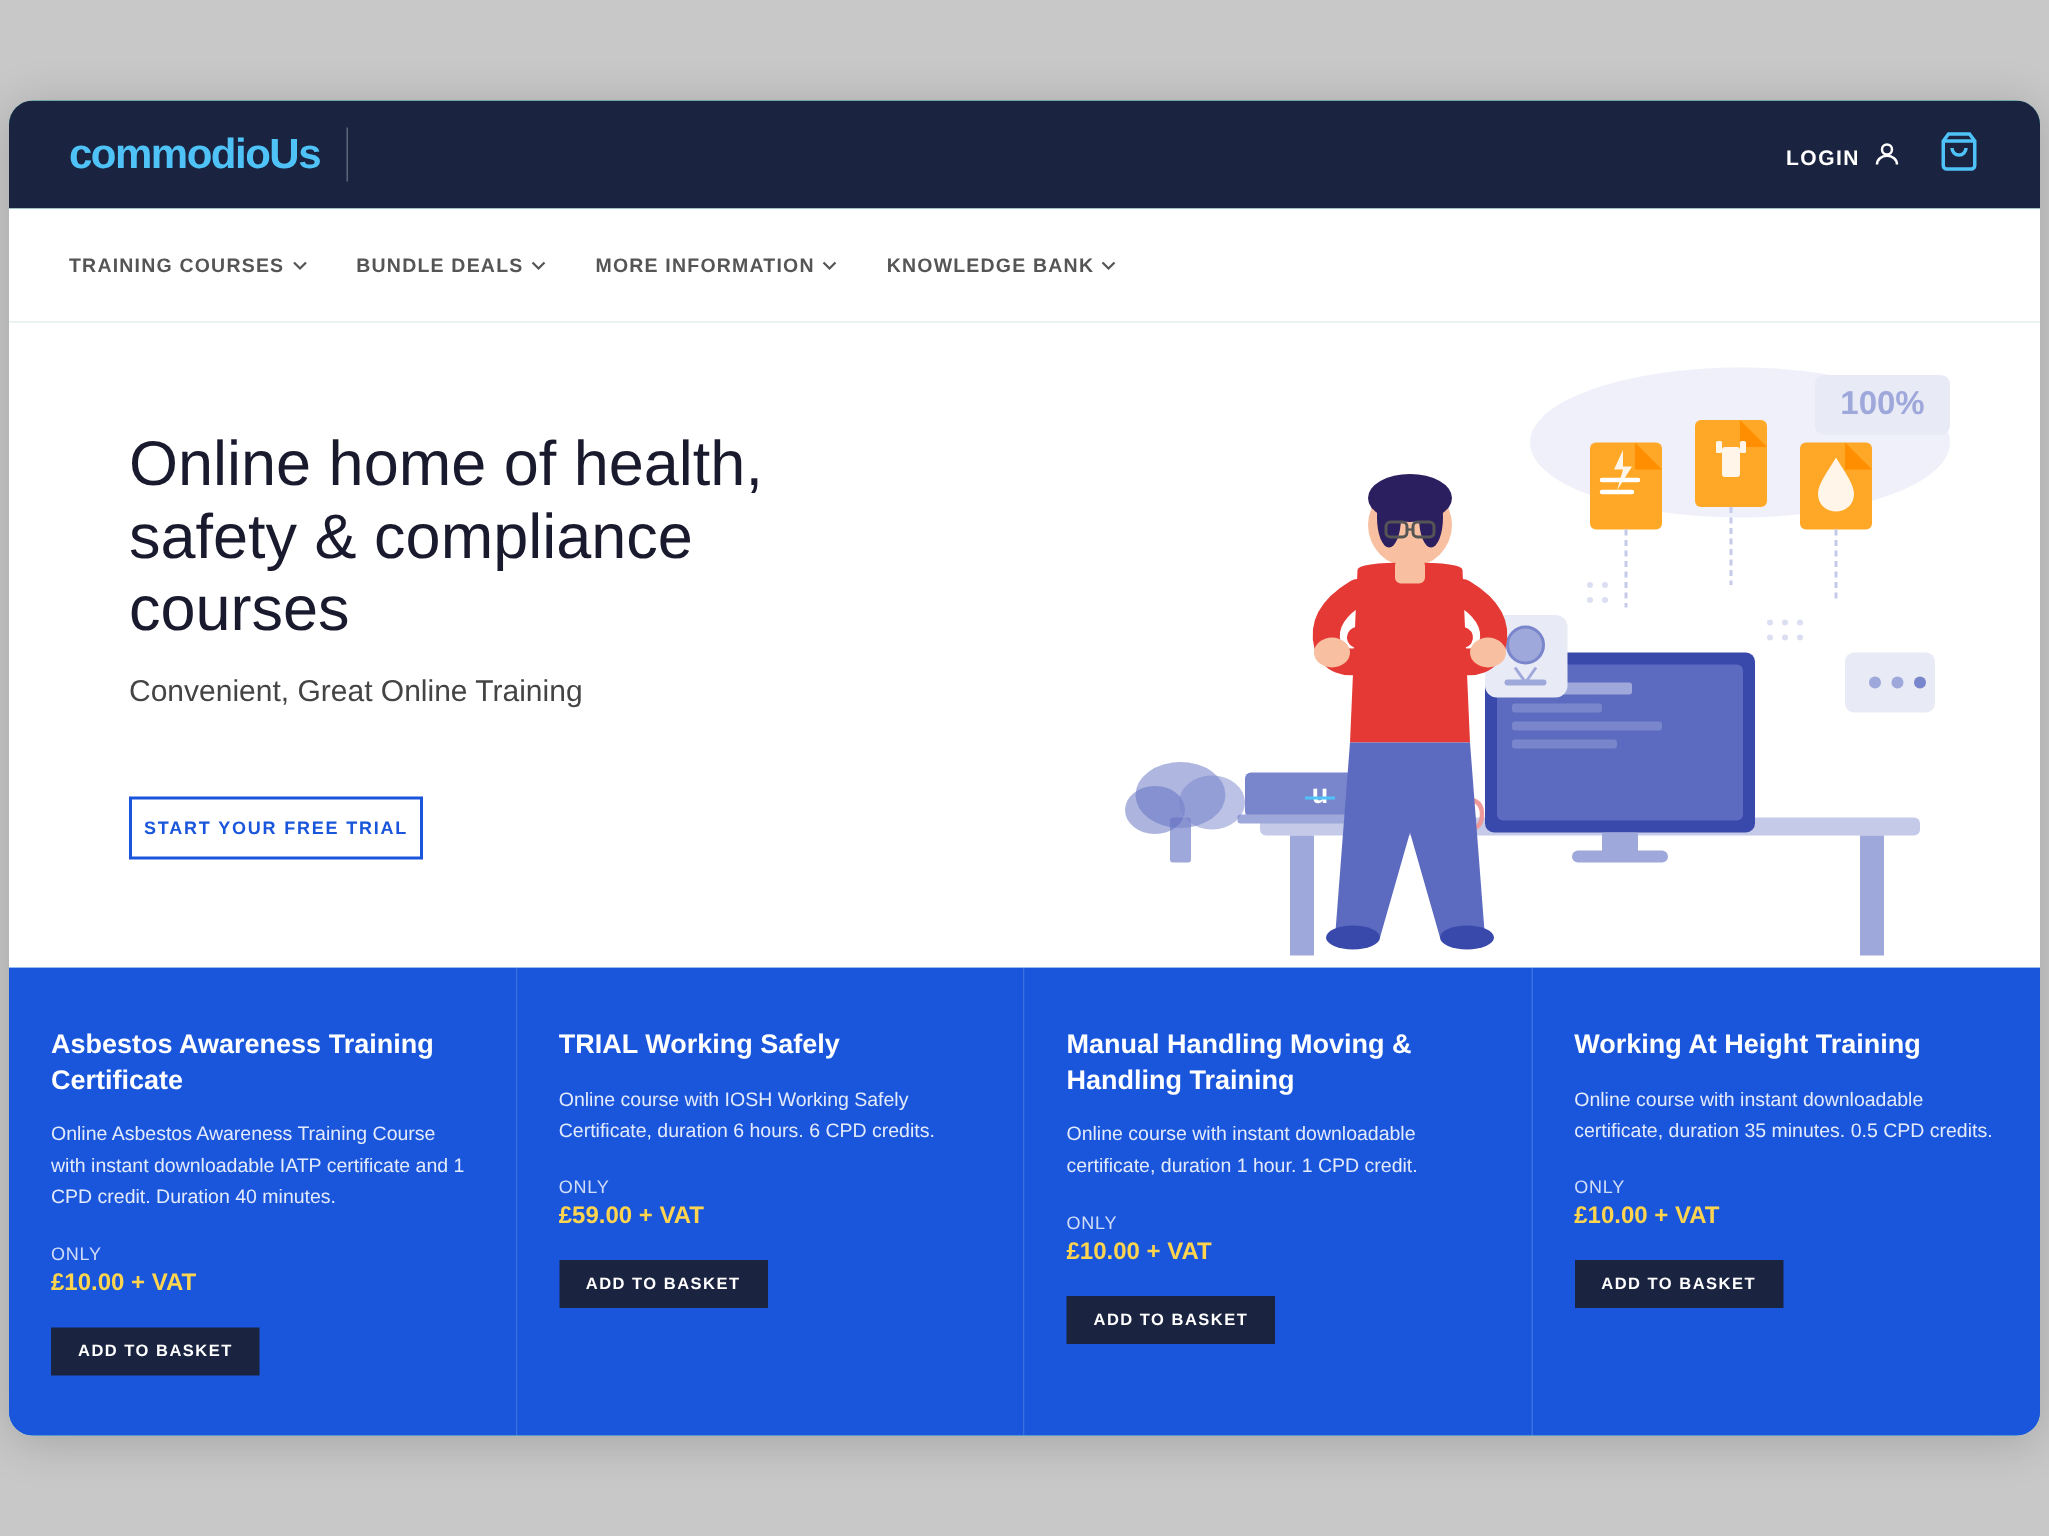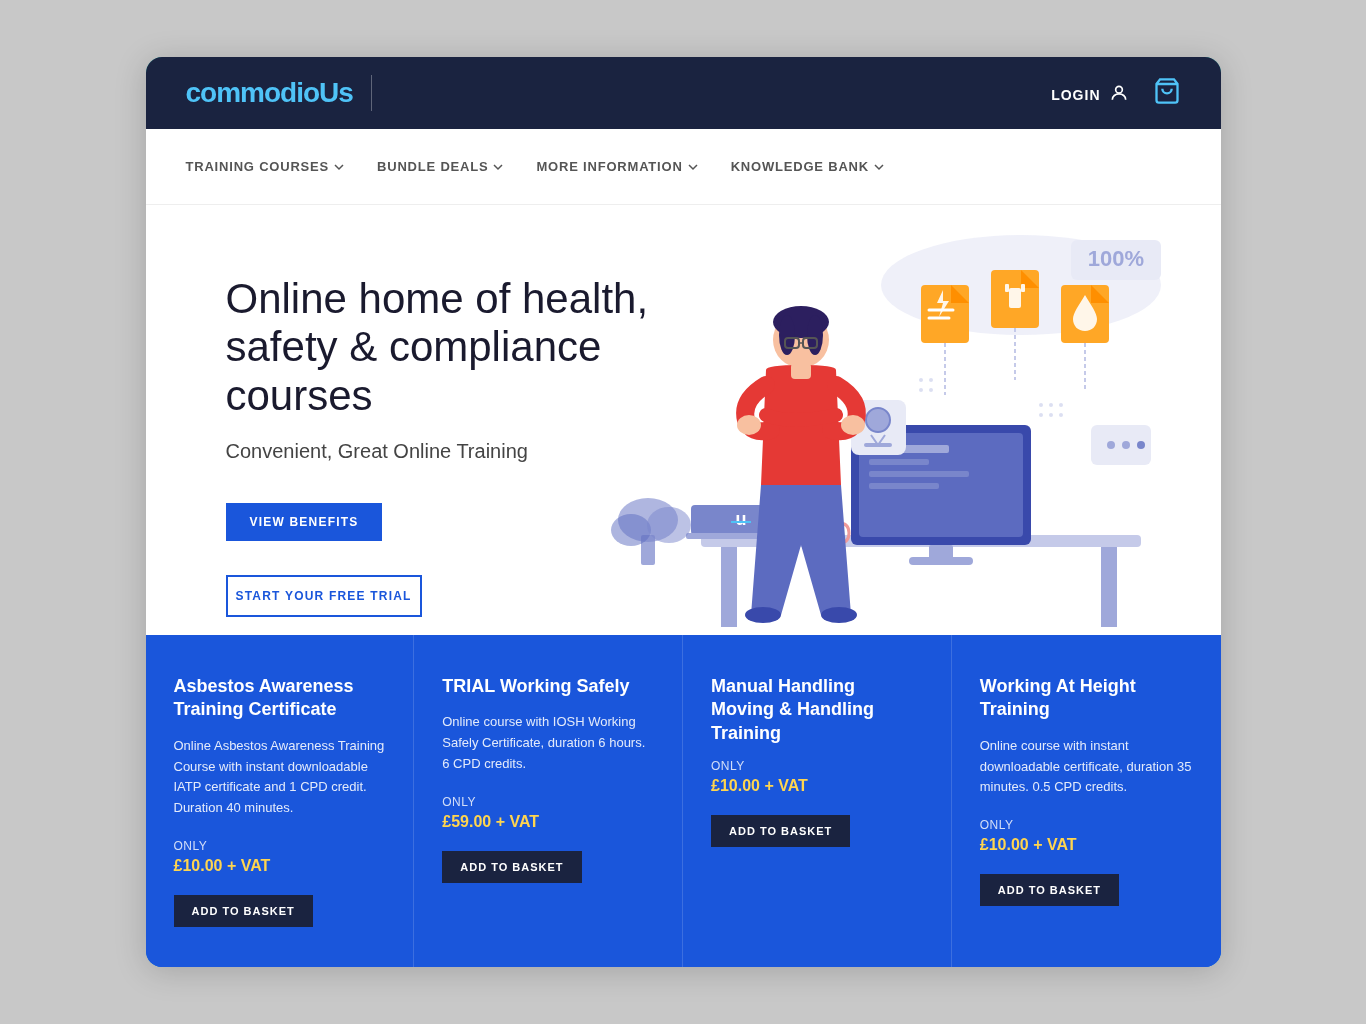--- a/index.html
+++ b/index.html
@@ -5,21 +5,21 @@
     * { margin: 0; padding: 0; box-sizing: border-box; }
     body {
       background: #c8c8c8;
       display: flex;
       justify-content: center;
       align-items: center;
       min-height: 100vh;
       font-family: 'Helvetica Neue', Arial, sans-serif;
     }
     .browser-frame {
-      width: 1075px;
+      width: 1354px;
       background: #5eead4;
       border-radius: 16px;
       overflow: hidden;
       box-shadow: 0 4px 32px rgba(0,0,0,0.18);
     }
     
     .top-nav {
       background: #1a2340;
       padding: 18px 40px;
       display: flex;
@@ -252,21 +252,20 @@
           <path d="M2 4l4 4 4-4" stroke="#555" stroke-width="1.5" fill="none"></path>
         </svg>
     </div>
   </div>
 
   <div class="hero">
     <div class="hero-content">
       <h1 class="hero-title">Online home of health, safety &amp; compliance courses</h1>
       <p class="hero-subtitle">Convenient, Great Online Training</p>
       <div style="display:flex;flex-direction:column;gap:0;align-items:flex-start;">
-        <button class="btn-view-benefits">VIEW BENEFITS</button>
         <br>
         <button class="btn-free-trial">START YOUR FREE TRIAL</button>
       </div>
     </div>
 
     <div class="hero-illustration">
       <svg class="illustration-svg" viewBox="0 0 680 420" xmlns="http://www.w3.org/2000/svg">
 
         <ellipse cx="520" cy="60" rx="140" ry="50" fill="#e8eaf6" opacity="0.7"></ellipse>
 
@@ -422,20 +421,21 @@
   </div>
       <div class="course-card">
     <div class="course-title">TRIAL Working Safely</div>
     <div class="course-desc">Online course with IOSH Working Safely Certificate, duration 6 hours. 6 CPD credits.</div>
     <div class="course-only">ONLY</div>
     <div class="course-price">£59.00 + VAT</div>
     <button class="btn-add-basket">ADD TO BASKET</button>
   </div>
       <div class="course-card">
     <div class="course-title">Manual Handling Moving &amp; Handling Training</div>
+    <div class="course-desc">Online course with instant downloadable certificate, duration 1 hour. 1 CPD credit.</div>
     <div class="course-only">ONLY</div>
     <div class="course-price">£10.00 + VAT</div>
     <button class="btn-add-basket">ADD TO BASKET</button>
   </div>
       <div class="course-card">
     <div class="course-title">Working At Height Training</div>
     <div class="course-desc">Online course with instant downloadable certificate, duration 35 minutes. 0.5 CPD credits.</div>
     <div class="course-only">ONLY</div>
     <div class="course-price">£10.00 + VAT</div>
     <button class="btn-add-basket">ADD TO BASKET</button>

